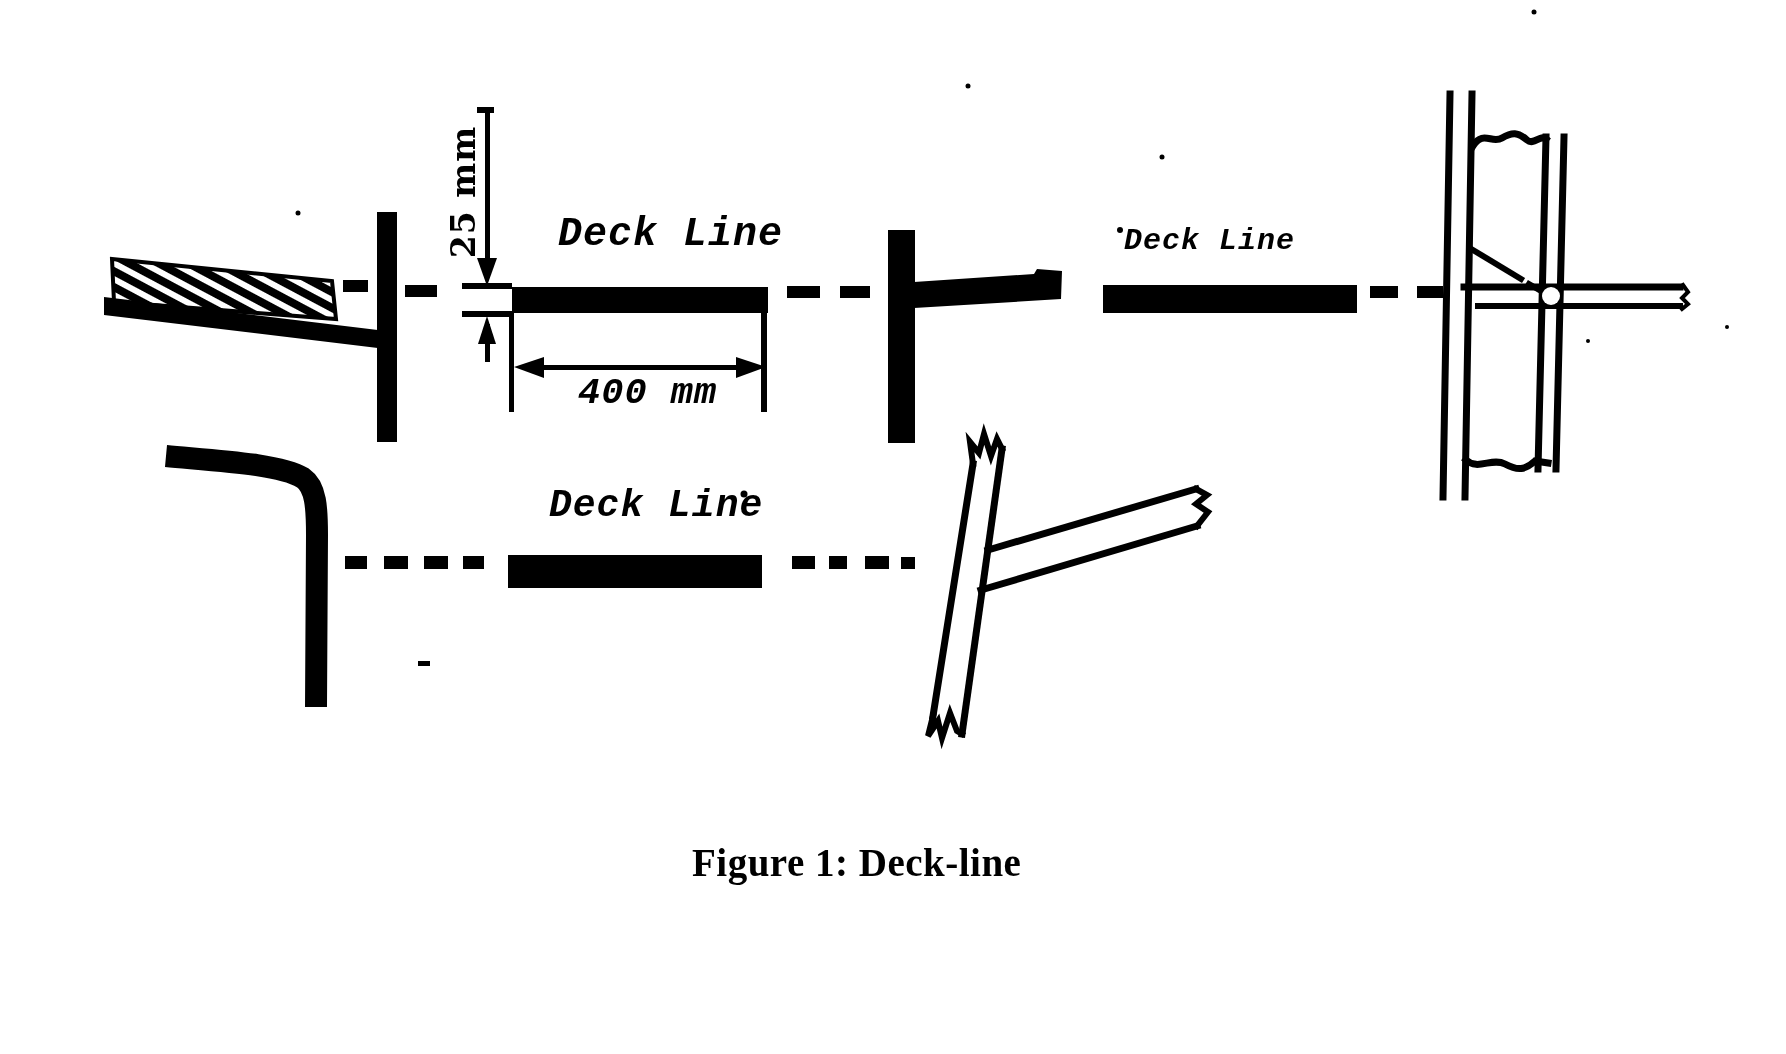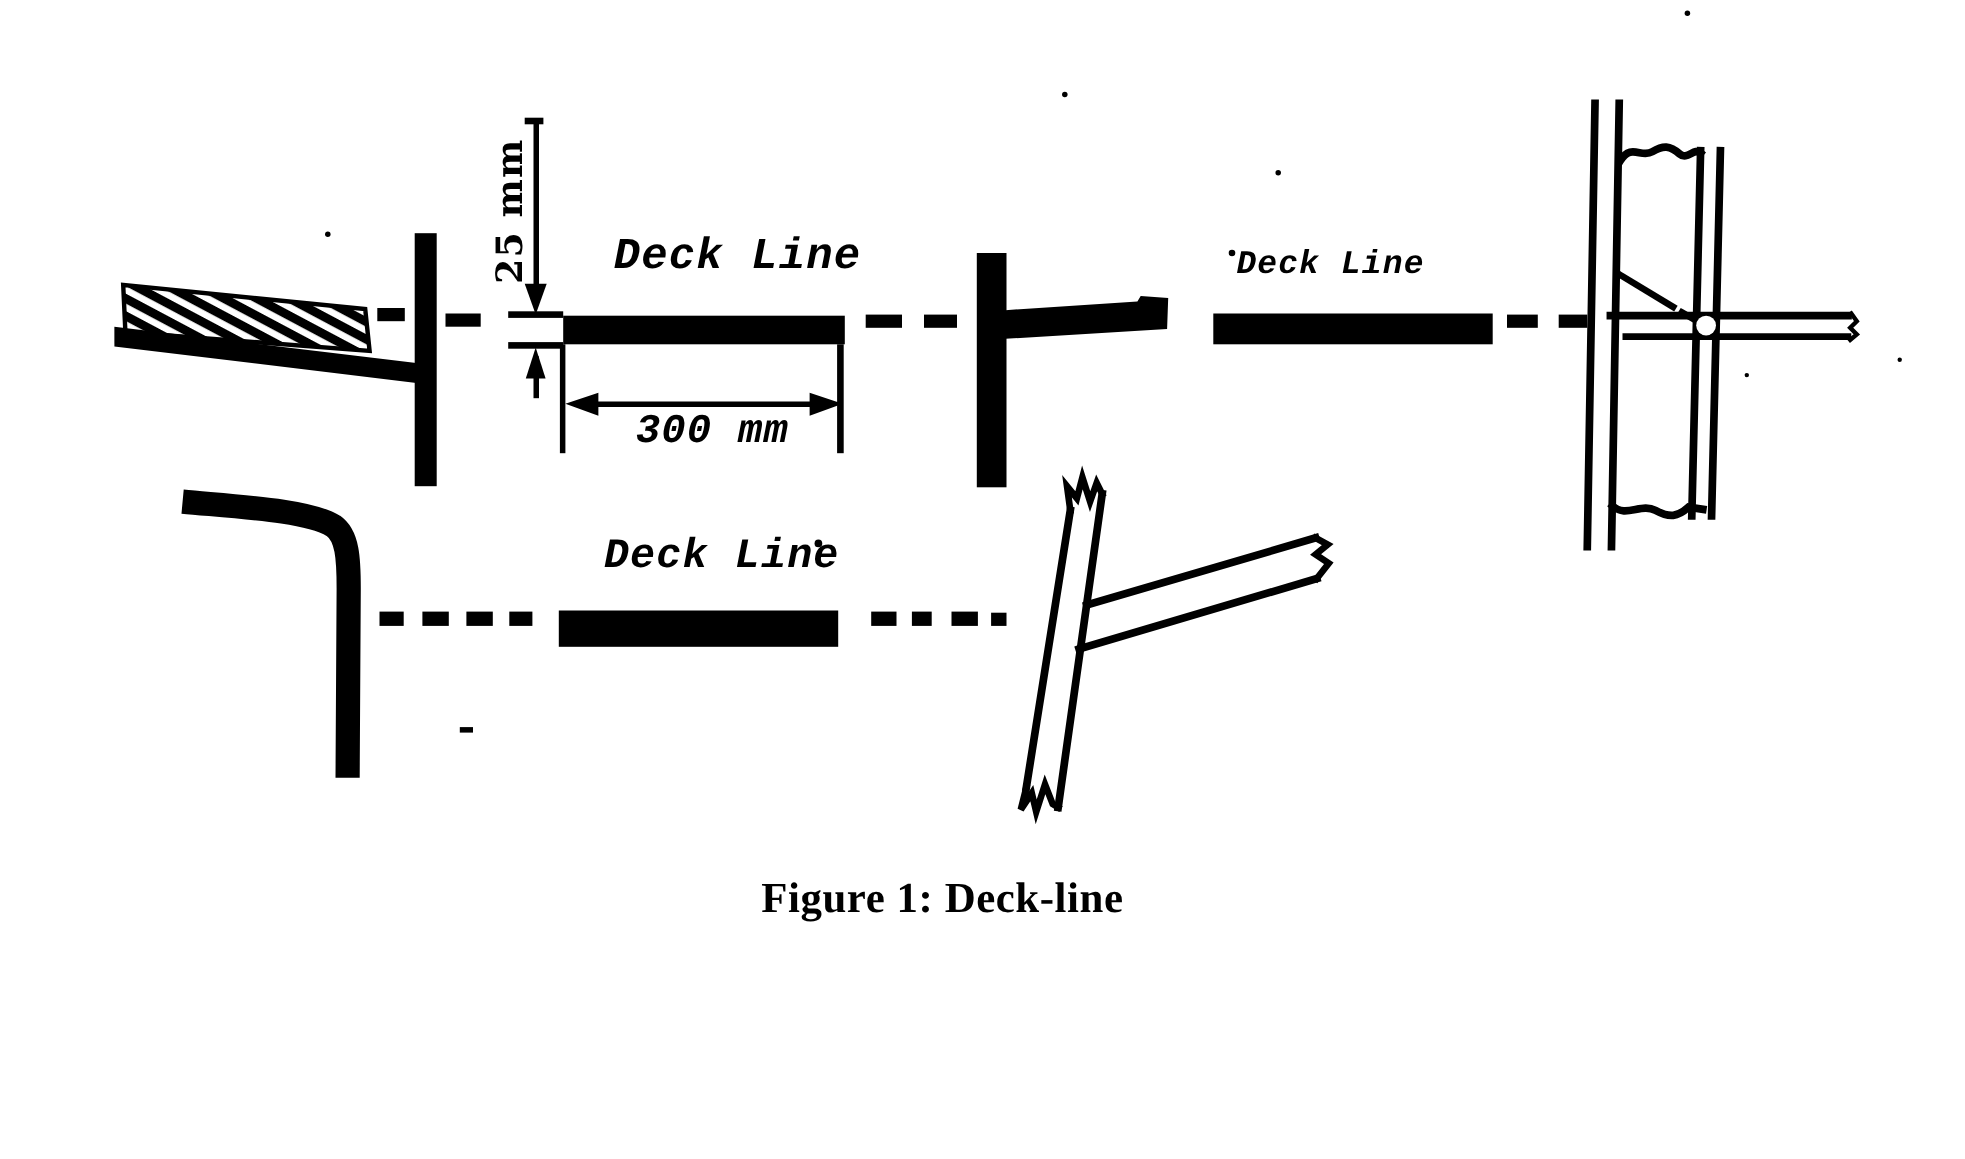--- a/index.html
+++ b/index.html
@@ -29,21 +29,21 @@
   #lbl-deck-right  { left: 1124px; top: 226px; font-size: 30px; }
   #lbl-deck-bottom { left: 549px;  top: 487px; font-size: 38px; }
   #lbl-300mm       { left: 578px;  top: 375px; font-size: 37px; }
   #lbl-25mm {
     left: 463px; top: 192px; font-size: 33px;
     font-family: "DejaVu Serif", serif;
     font-style: normal;
     transform: translate(-50%, -50%) rotate(-90deg);
   }
   #caption {
-    left: 692px; top: 797px; font-size: 39px;
+    left: 692px; top: 843px; font-size: 39px;
     font-family: "Liberation Serif", serif;
     font-style: normal;
     letter-spacing: 0.5px;
   }
 </style>
 </head>
 <body>
 
 <div class="page">
 
@@ -146,21 +146,21 @@
       <circle cx="1120" cy="230" r="3"></circle>
       <circle cx="744" cy="494" r="3.5"></circle>
       <rect x="418" y="661" width="12" height="5"></rect>
     </g>
   </svg>
 
   <div class="lbl" id="lbl-25mm">25 mm</div>
 
   <div class="lbl" id="lbl-deck-top">Deck Line</div>
 
-  <div class="lbl" id="lbl-300mm">300 mm</div>
+  <div class="lbl" id="lbl-300mm">400 mm</div>
 
   <div class="lbl" id="lbl-deck-right">Deck Line</div>
 
   <div class="lbl" id="lbl-deck-bottom">Deck Line</div>
 
   <div class="lbl" id="caption">Figure 1: Deck-line</div>
 
 </div>
 
 </body></html>

